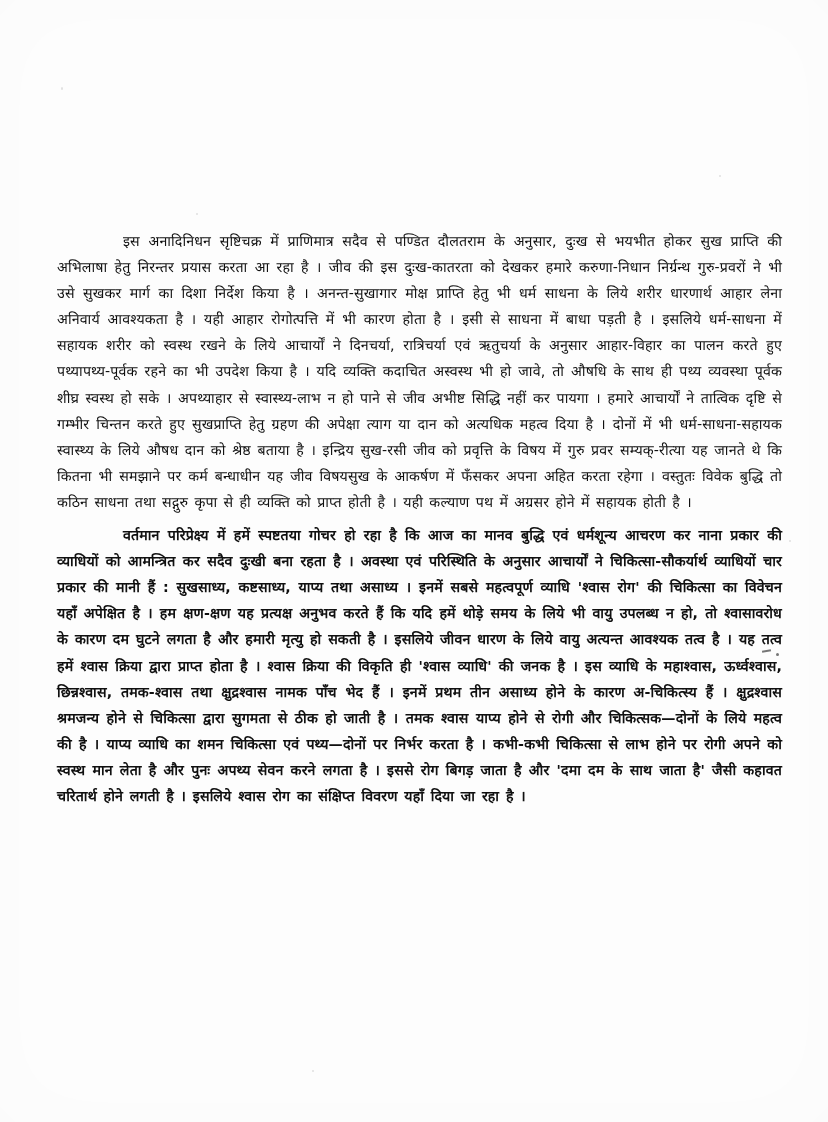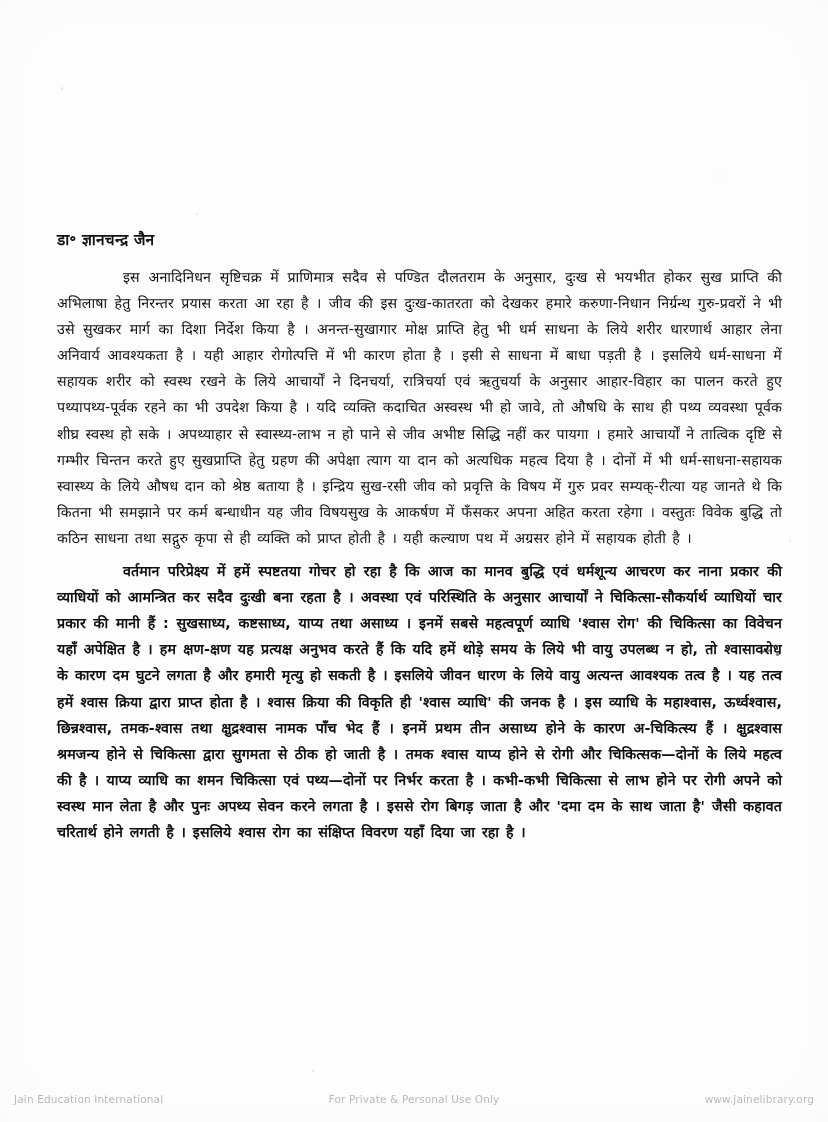--- a/index.html
+++ b/index.html
@@ -150,28 +150,22 @@
   <span class="speckle" style="left:789px; top:540px; width:2px; height:2px;"></span>
 
   <span class="scan-mark">
     <i class="dash"></i>
       <i class="dot"></i>
   </span>
 
   <div class="content">
 
 
-    <div class="author">डा॰ ज्ञानचन्द्र जैन</div>
 
 
     <p class="body-text first-para">इस अनादिनिधन सृष्टिचक्र में प्राणिमात्र सदैव से पण्डित दौलतराम के अनुसार, दुःख से भयभीत होकर सुख प्राप्ति की अभिलाषा हेतु निरन्तर प्रयास करता आ रहा है । जीव की इस दुःख-कातरता को देखकर हमारे करुणा-निधान निर्ग्रन्थ गुरु-प्रवरों ने भी उसे सुखकर मार्ग का दिशा निर्देश किया है । अनन्त-सुखागार मोक्ष प्राप्ति हेतु भी धर्म साधना के लिये शरीर धारणार्थ आहार लेना अनिवार्य आवश्यकता है । यही आहार रोगोत्पत्ति में भी कारण होता है । इसी से साधना में बाधा पड़ती है । इसलिये धर्म-साधना में सहायक शरीर को स्वस्थ रखने के लिये आचार्यों ने दिनचर्या, रात्रिचर्या एवं ऋतुचर्या के अनुसार आहार-विहार का पालन करते हुए पथ्यापथ्य-पूर्वक रहने का भी उपदेश किया है । यदि व्यक्ति कदाचित अस्वस्थ भी हो जावे, तो औषधि के साथ ही पथ्य व्यवस्था पूर्वक शीघ्र स्वस्थ हो सके । अपथ्याहार से स्वास्थ्य-लाभ न हो पाने से जीव अभीष्ट सिद्धि नहीं कर पायगा । हमारे आचार्यों ने तात्विक दृष्टि से गम्भीर चिन्तन करते हुए सुखप्राप्ति हेतु ग्रहण की अपेक्षा त्याग या दान को अत्यधिक महत्व दिया है । दोनों में भी धर्म-साधना-सहायक स्वास्थ्य के लिये औषध दान को श्रेष्ठ बताया है । इन्द्रिय सुख-रसी जीव को प्रवृत्ति के विषय में गुरु प्रवर सम्यक्-रीत्या यह जानते थे कि कितना भी समझाने पर कर्म बन्धाधीन यह जीव विषयसुख के आकर्षण में फँसकर अपना अहित करता रहेगा । वस्तुतः विवेक बुद्धि तो कठिन साधना तथा सद्गुरु कृपा से ही व्यक्ति को प्राप्त होती है । यही कल्याण पथ में अग्रसर होने में सहायक होती है ।</p>
 
     <p class="body-text second-para">वर्तमान परिप्रेक्ष्य में हमें स्पष्टतया गोचर हो रहा है कि आज का मानव बुद्धि एवं धर्मशून्य आचरण कर नाना प्रकार की व्याधियों को आमन्त्रित कर सदैव दुःखी बना रहता है । अवस्था एवं परिस्थिति के अनुसार आचार्यों ने चिकित्सा-सौकर्यार्थ व्याधियों चार प्रकार की मानी हैं : सुखसाध्य, कष्टसाध्य, याप्य तथा असाध्य । इनमें सबसे महत्वपूर्ण व्याधि 'श्वास रोग' की चिकित्सा का विवेचन यहाँ अपेक्षित है । हम क्षण-क्षण यह प्रत्यक्ष अनुभव करते हैं कि यदि हमें थोड़े समय के लिये भी वायु उपलब्ध न हो, तो श्वासावरोध के कारण दम घुटने लगता है और हमारी मृत्यु हो सकती है । इसलिये जीवन धारण के लिये वायु अत्यन्त आवश्यक तत्व है । यह तत्व हमें श्वास क्रिया द्वारा प्राप्त होता है । श्वास क्रिया की विकृति ही 'श्वास व्याधि' की जनक है । इस व्याधि के महाश्वास, ऊर्ध्वश्वास, छिन्नश्वास, तमक-श्वास तथा क्षुद्रश्वास नामक पाँच भेद हैं । इनमें प्रथम तीन असाध्य होने के कारण अ-चिकित्स्य हैं । क्षुद्रश्वास श्रमजन्य होने से चिकित्सा द्वारा सुगमता से ठीक हो जाती है । तमक श्वास याप्य होने से रोगी और चिकित्सक—दोनों के लिये महत्व की है । याप्य व्याधि का शमन चिकित्सा एवं पथ्य—दोनों पर निर्भर करता है । कभी-कभी चिकित्सा से लाभ होने पर रोगी अपने को स्वस्थ मान लेता है और पुनः अपथ्य सेवन करने लगता है । इससे रोग बिगड़ जाता है और 'दमा दम के साथ जाता है' जैसी कहावत चरितार्थ होने लगती है । इसलिये श्वास रोग का संक्षिप्त विवरण यहाँ दिया जा रहा है ।</p>
 
   </div>
 
-  <div class="footer">
-    <span class="footer-left">Jain Education International</span>
-    <span class="footer-center">For Private &amp; Personal Use Only</span>
-    <span class="footer-right">www.jainelibrary.org</span>
-  </div>
 
 </div>
 
 </body></html>

